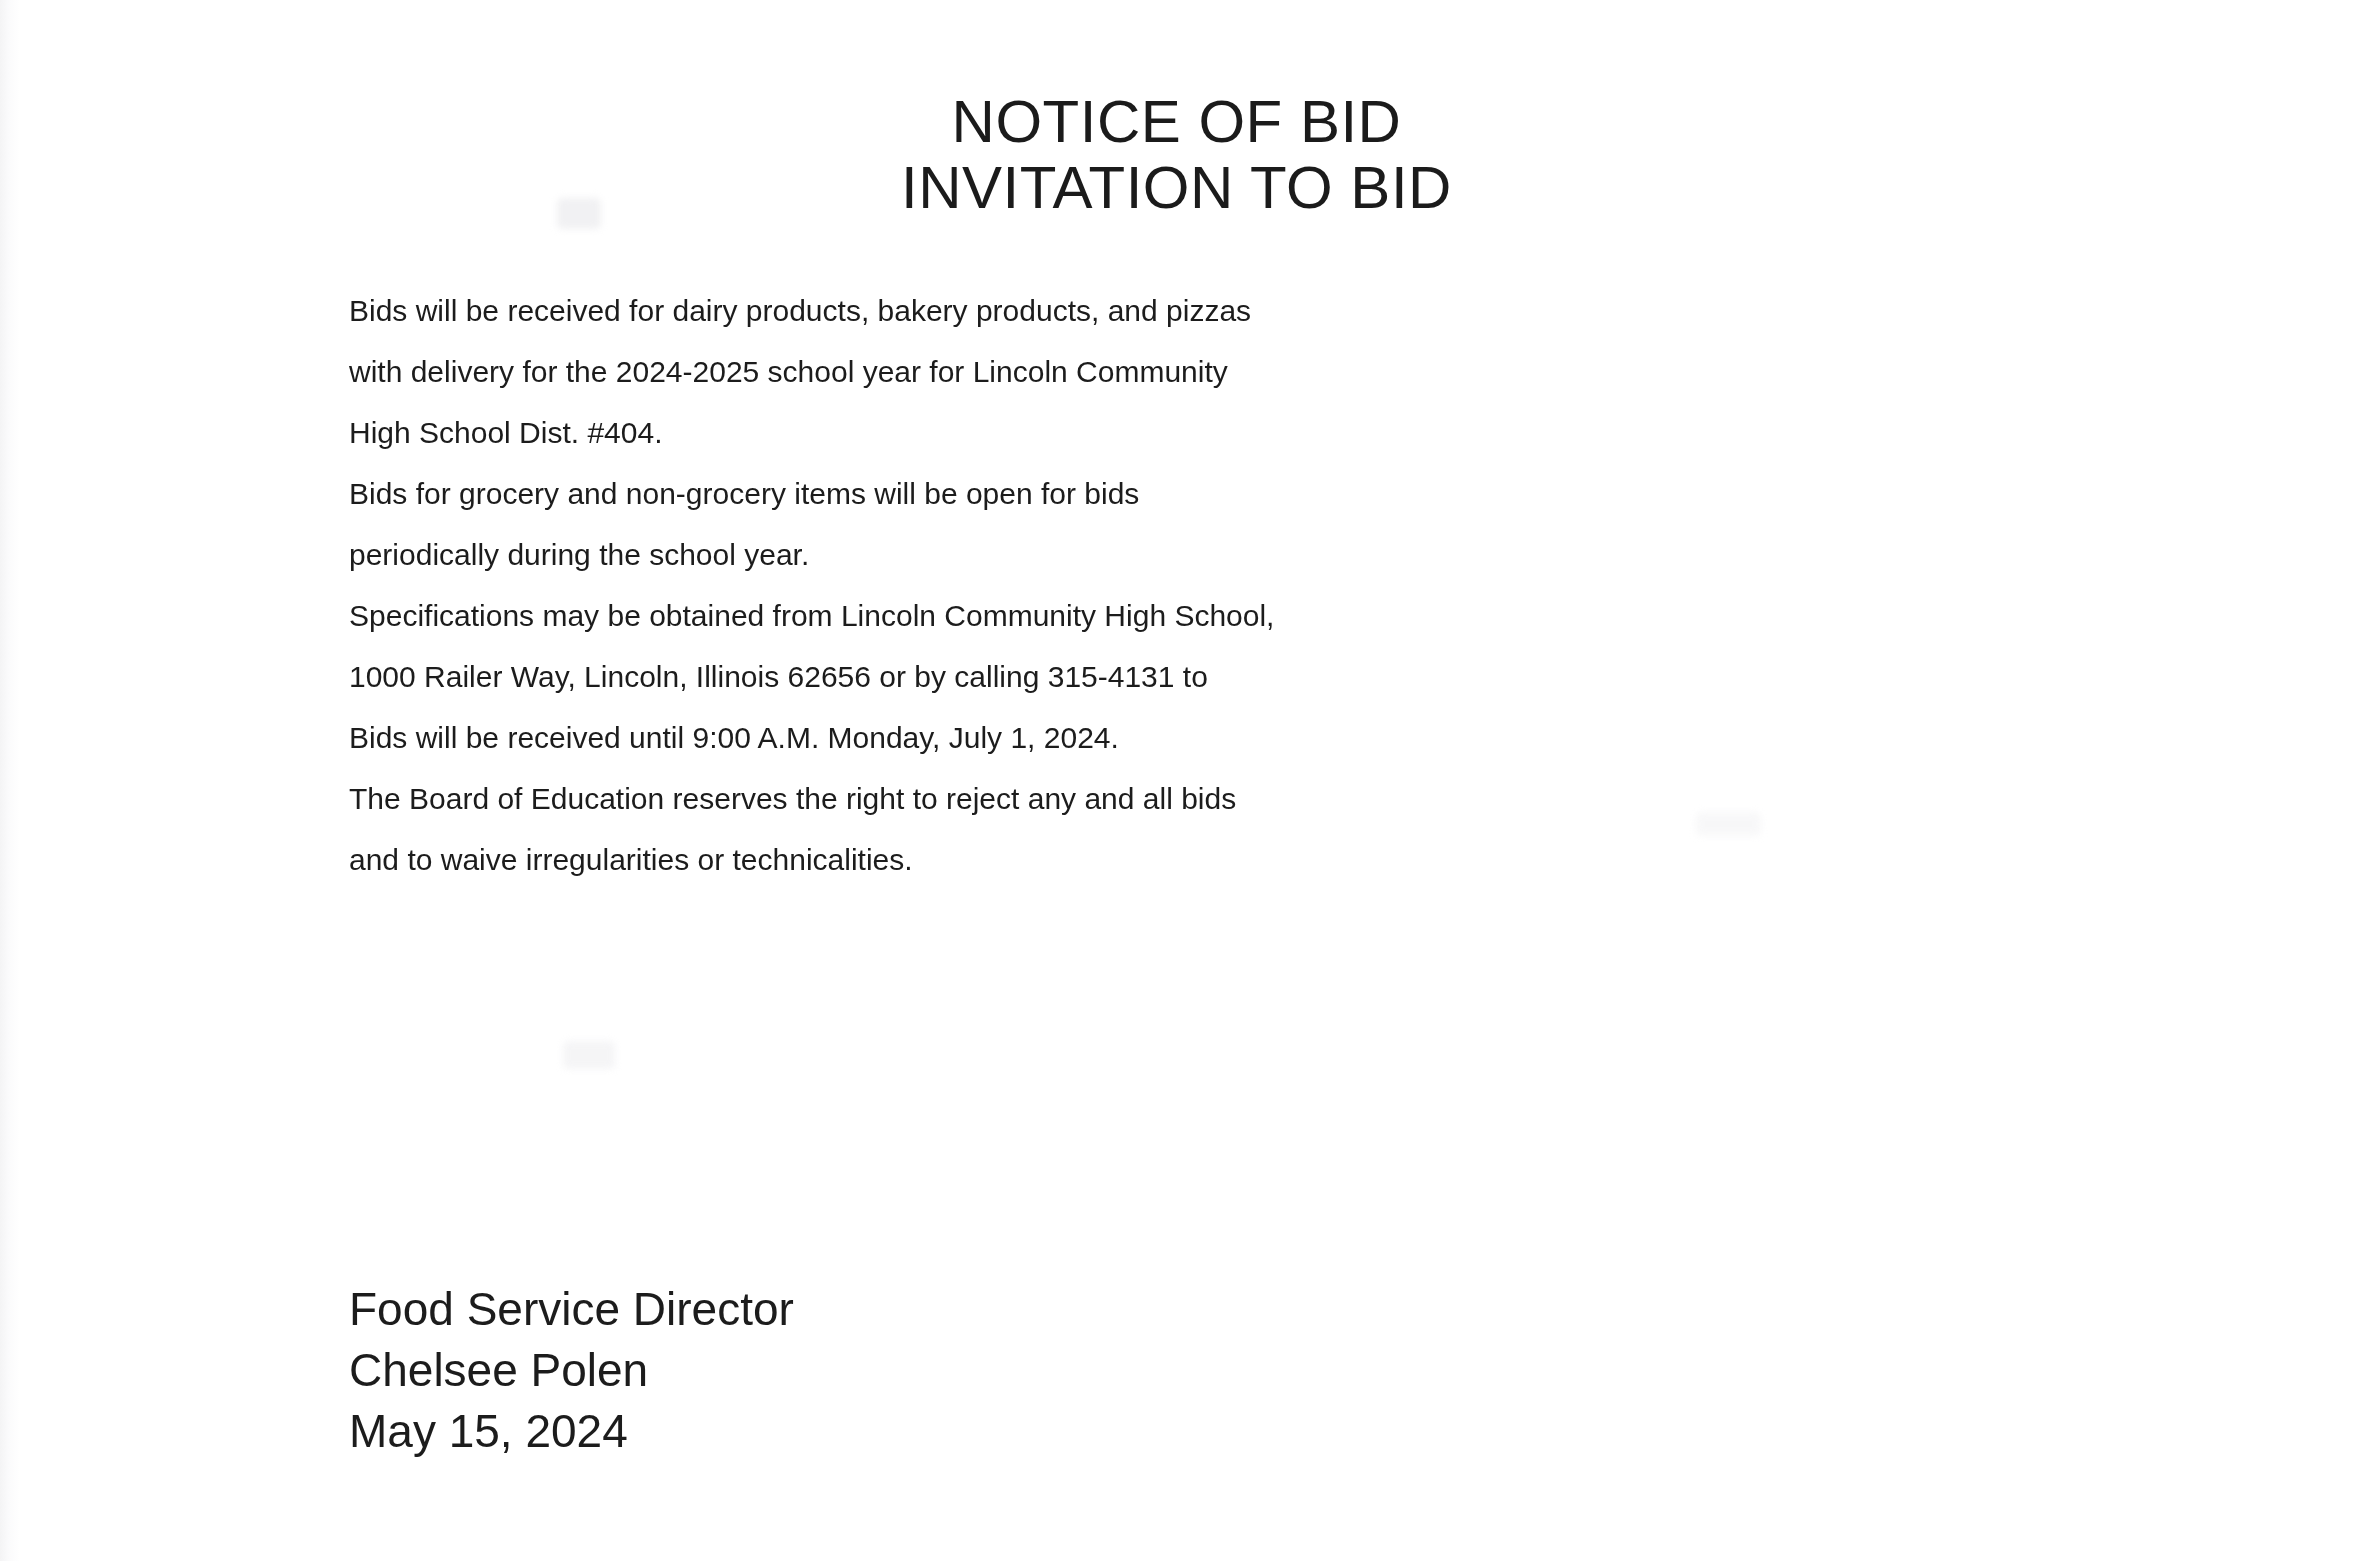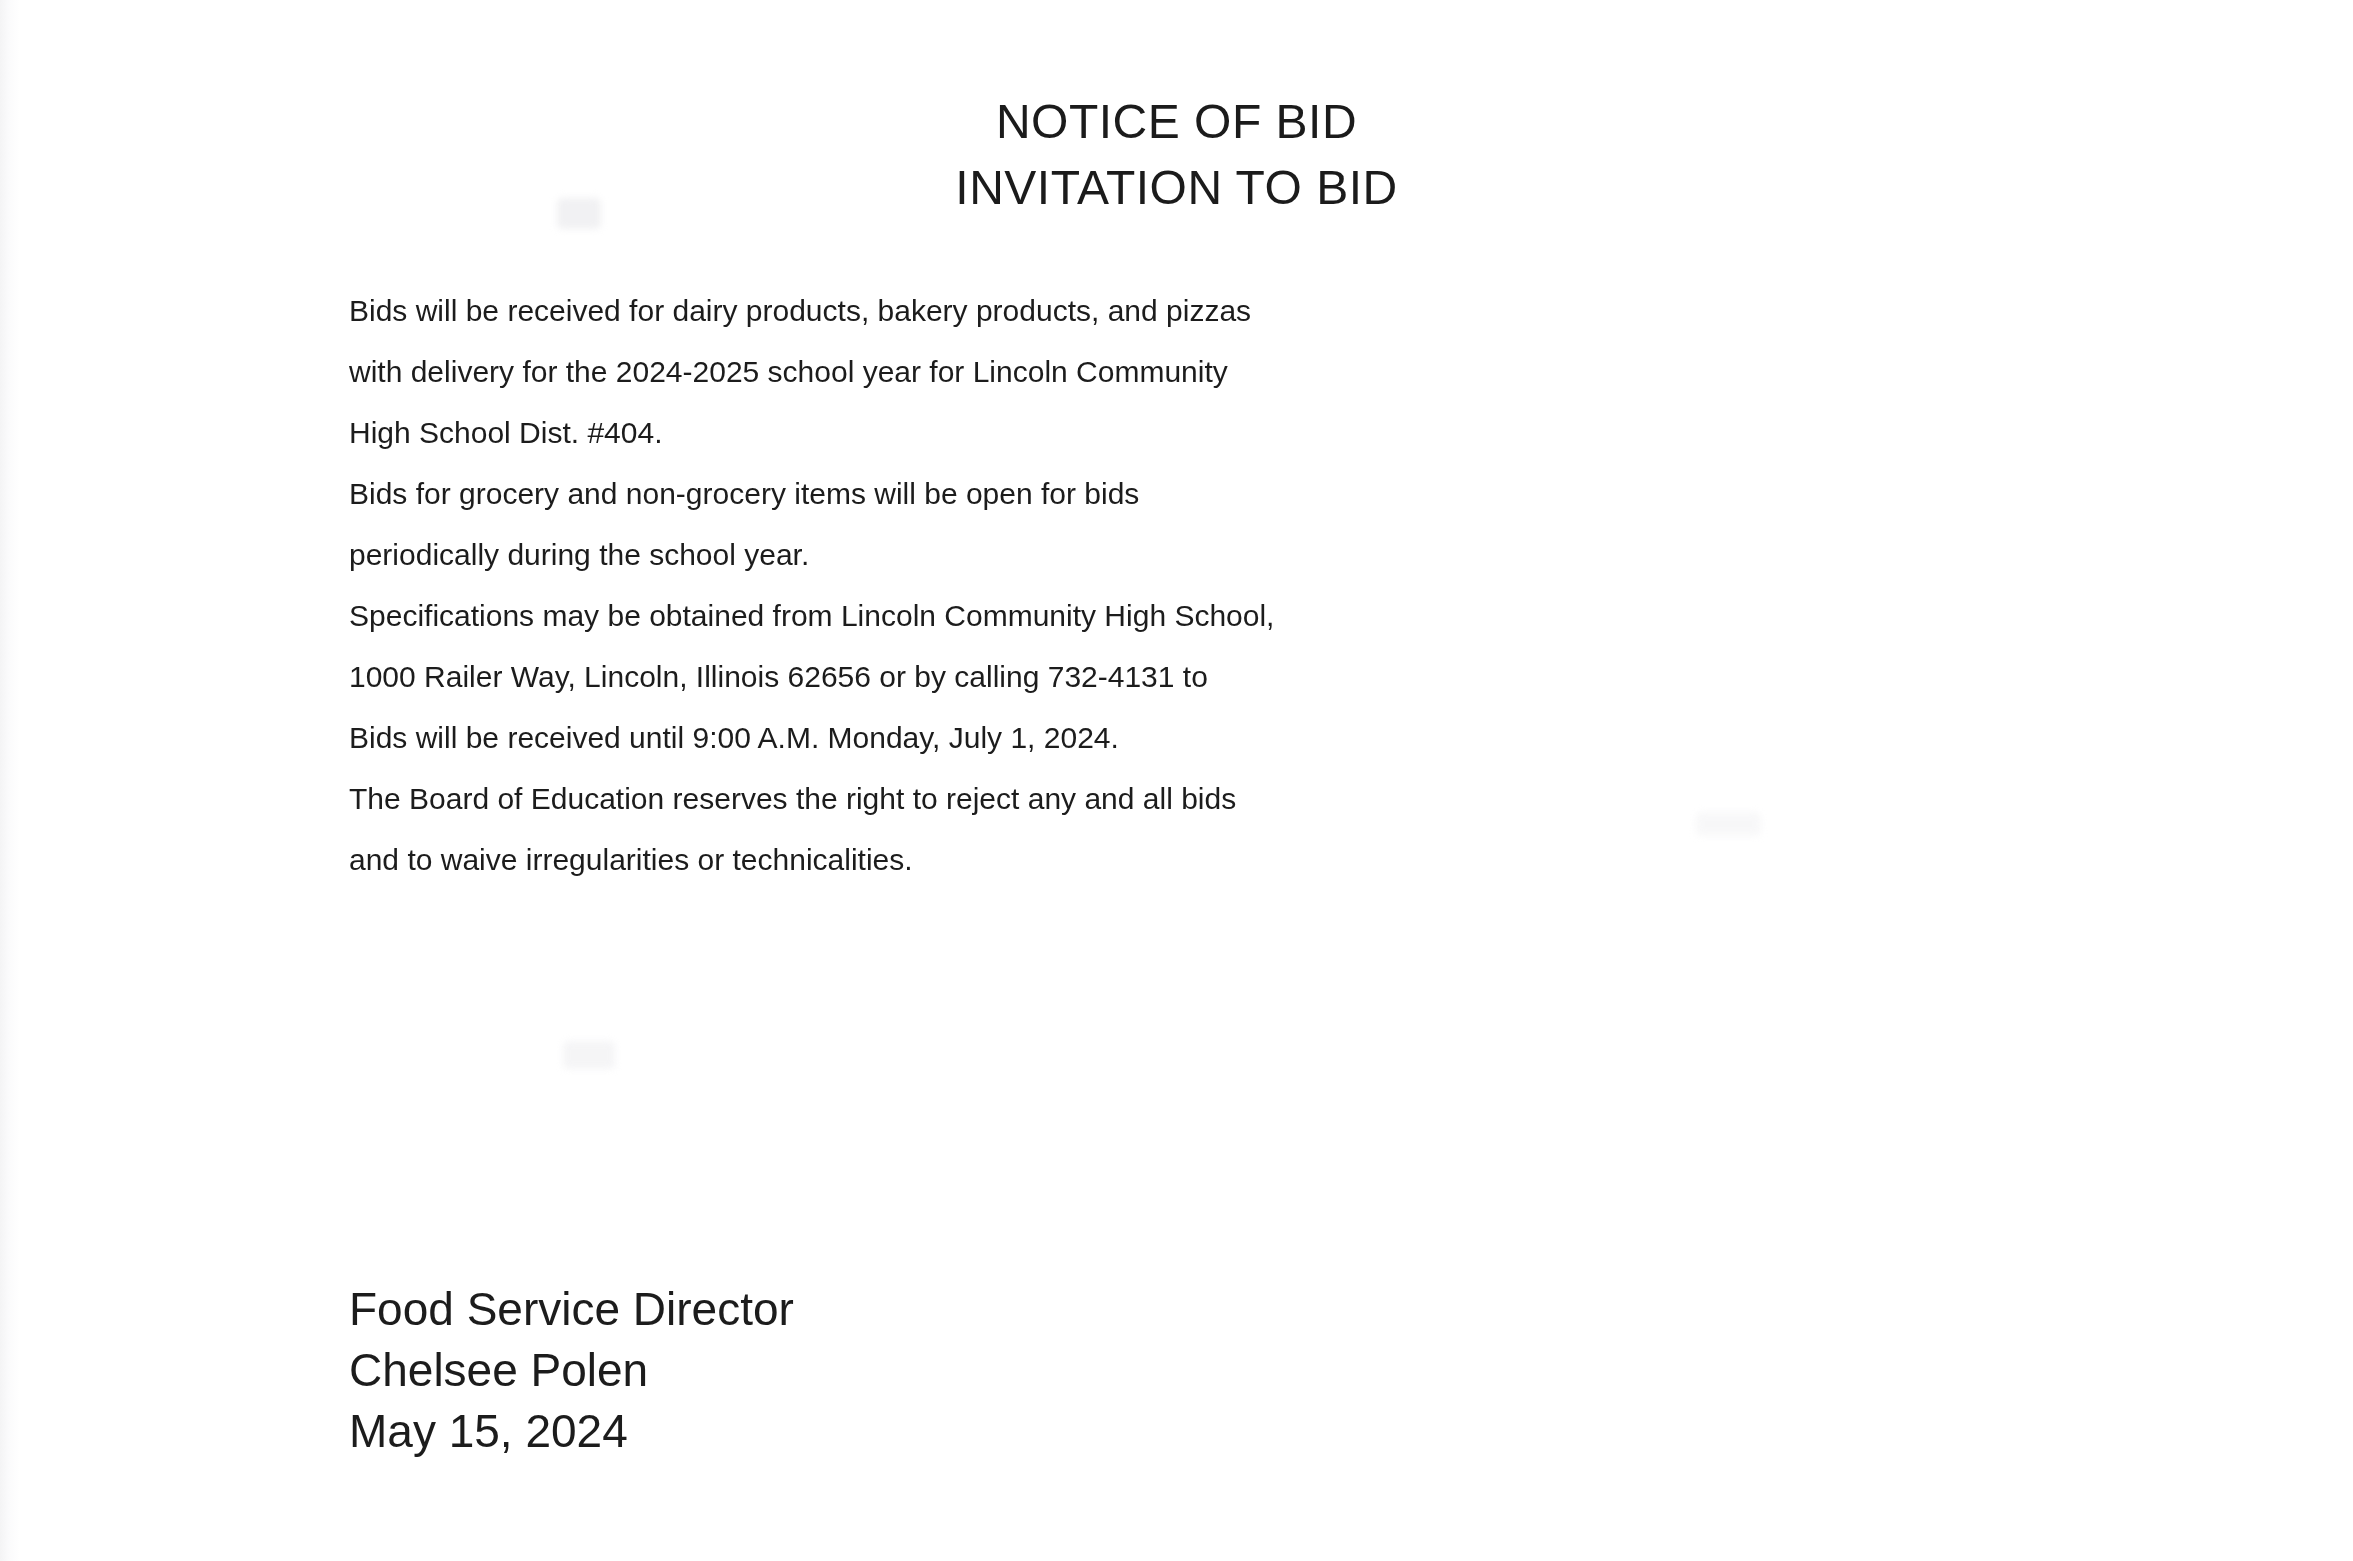--- a/index.html
+++ b/index.html
@@ -27,21 +27,21 @@
   .smudge-a { left: 557px; top: 198px; width: 44px; height: 31px; }
   .smudge-b { left: 563px; top: 1041px; width: 52px; height: 28px; opacity: .7; }
   .smudge-c { left: 1696px; top: 812px; width: 65px; height: 24px; opacity: .5; }
 
   .title-block {
     position: absolute;
     left: 0;
     top: 89px;
     width: 2353px;
     text-align: center;
-    font-size: 48px;
+    font-size: 60px;
     line-height: 66px;
     letter-spacing: 0.5px;
     color: #1b1b1b;
   }
   .body-block {
     position: absolute;
     left: 349px;
     top: 280px;
     width: 1698px;
     font-size: 30px;
@@ -74,21 +74,21 @@
     <span class="line">INVITATION TO BID</span>
   </header>
 
   <main class="body-block">
     <span class="line">Bids will be received for dairy products, bakery products, and pizzas</span>
     <span class="line">with delivery for the 2024-2025 school year for Lincoln Community</span>
     <span class="line">High School Dist. #404.</span>
     <span class="line">Bids for grocery and non-grocery items will be open for bids</span>
     <span class="line">periodically during the school year.</span>
     <span class="line">Specifications may be obtained from Lincoln Community High School,</span>
-    <span class="line">1000 Railer Way, Lincoln, Illinois 62656 or by calling 732-4131 to</span>
+    <span class="line">1000 Railer Way, Lincoln, Illinois 62656 or by calling 315-4131 to</span>
     <span class="line">Bids will be received until 9:00 A.M. Monday, July 1, 2024.</span>
     <span class="line">The Board of Education reserves the right to reject any and all bids</span>
     <span class="line">and to waive irregularities or technicalities.</span>
   </main>
 
   <footer class="signature-block">
     <span class="line">Food Service Director</span>
     <span class="line">Chelsee Polen</span>
     <span class="line">May 15, 2024</span>
   </footer>

